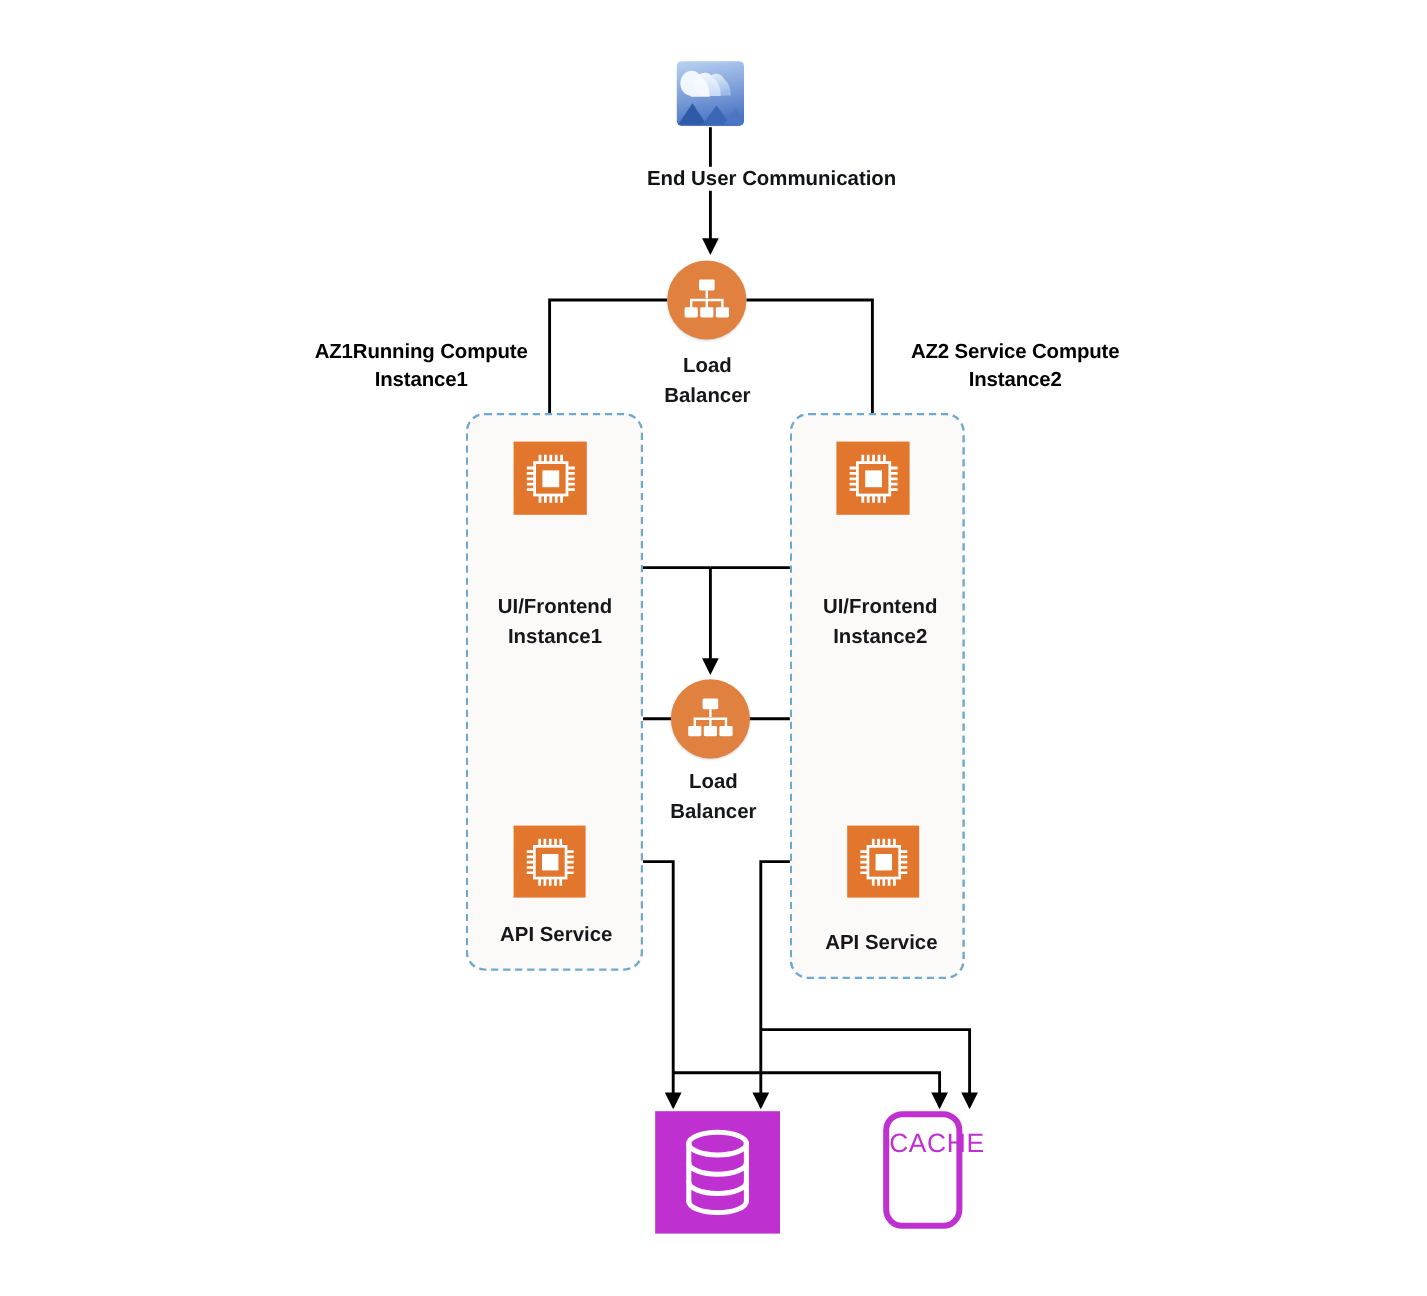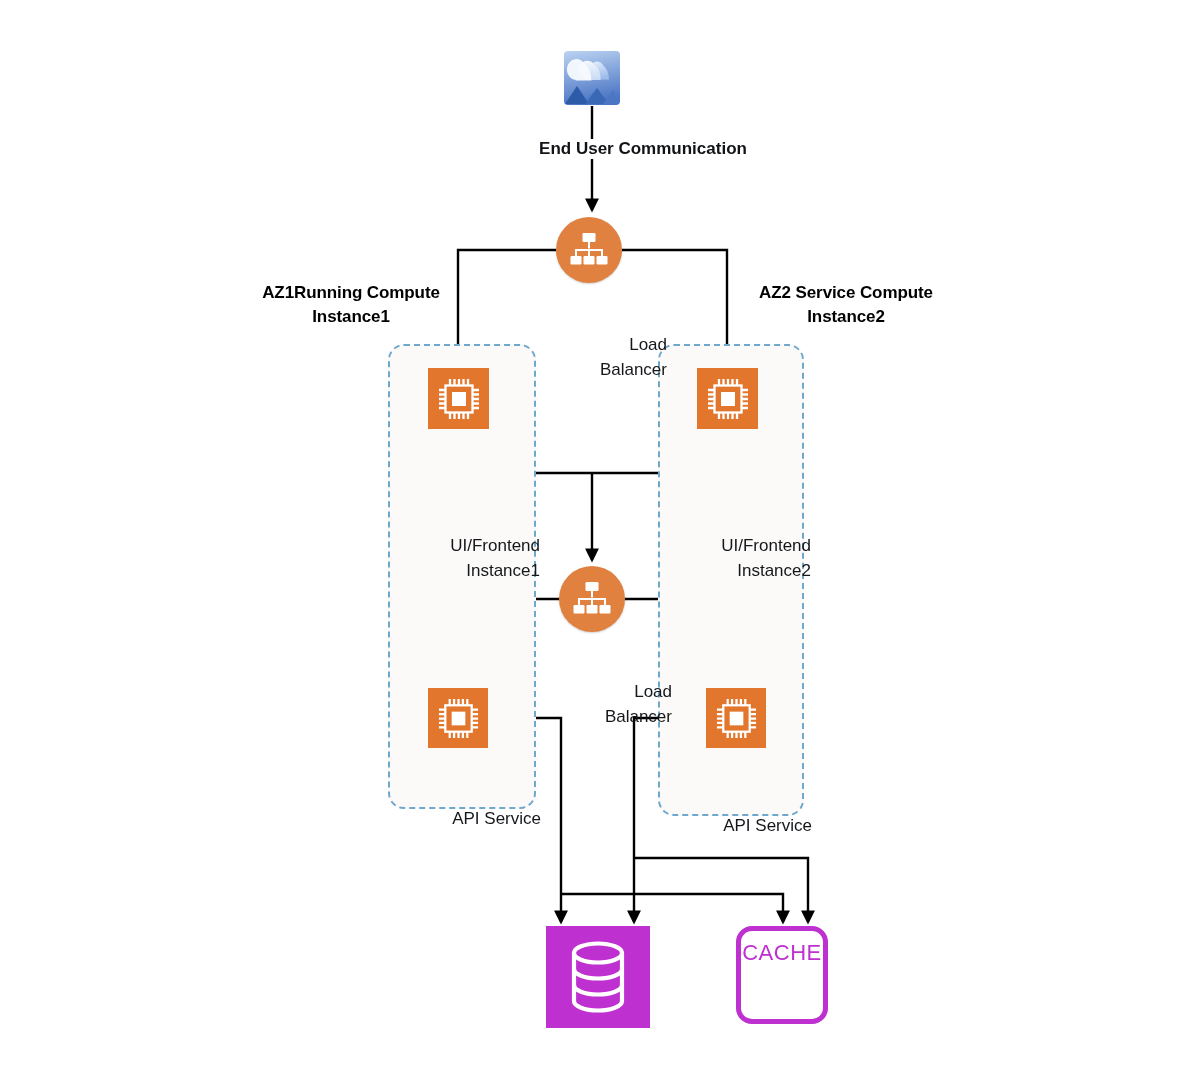--- a/index.html
+++ b/index.html
@@ -93,25 +93,24 @@
     text-align: center;
     color: #BE30D0;
     font-size: 22px;
     letter-spacing: 0.5px;
     font-family: "Liberation Sans", sans-serif;
   }
   
   .caption {
     position: absolute;
     color: #15171A;
-    font-weight: normal;
+    font-weight: bold;
     font-size: 17px;
     line-height: 25px;
-    text-align: right;
-    margin-top: 40px;
+    text-align: center;
   }
   .edge-label {
     position: absolute;
     color: #111317;
     font-weight: bold;
     font-size: 17px;
     line-height: 20px;
     text-align: center;
     background: #ffffff;
     padding: 0 3px;
@@ -306,17 +305,17 @@
         <ellipse cx="31" cy="13" rx="24" ry="9.5"></ellipse>
         <path d="M7,13 L7,61"></path>
         <path d="M55,13 L55,61"></path>
         <path d="M7,61 a24,9.5 0 0,0 48,0"></path>
         <path d="M7,29 a24,9.5 0 0,0 48,0"></path>
         <path d="M7,45 a24,9.5 0 0,0 48,0"></path>
       </g>
     </svg>
   </div>
 
-  <div class="cache-box" style="left:736px; top:926px; width:92px; height:98px;">
+  <div class="cache-box" style="left:736px; top:926px; width:66px; height:98px;">
     <div class="cache-text">CACHE</div>
   </div>
 
 </div>
 
 </body></html>

